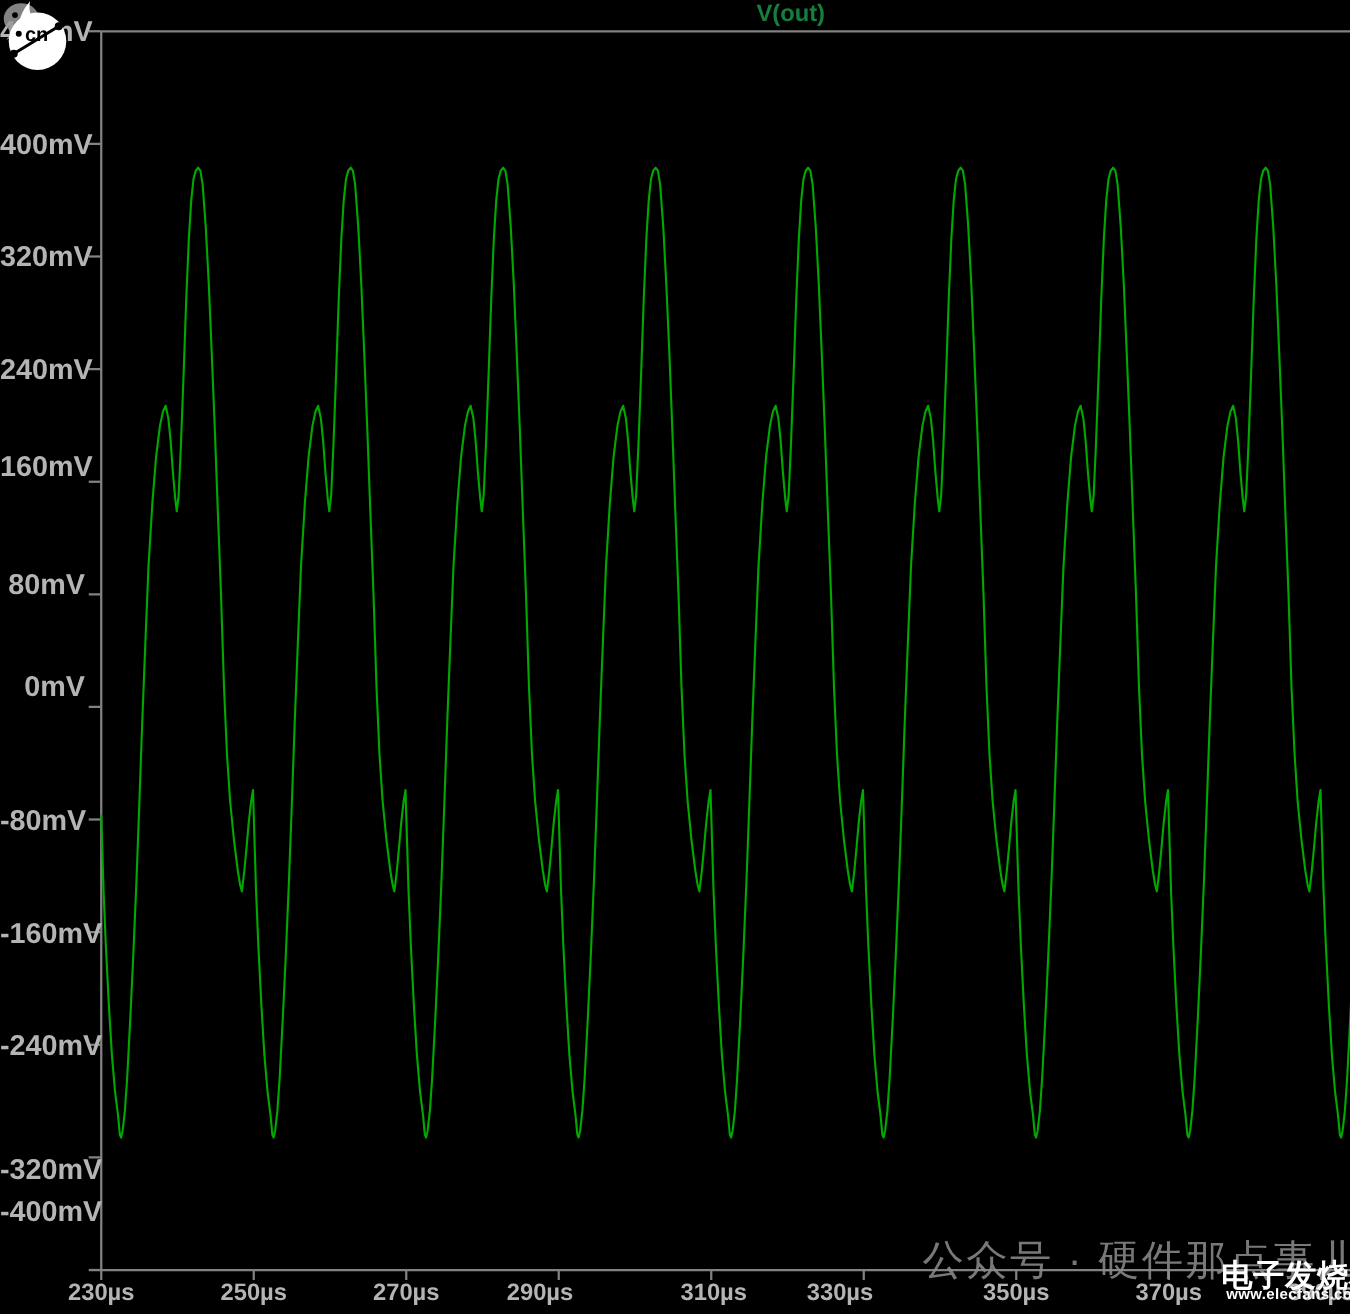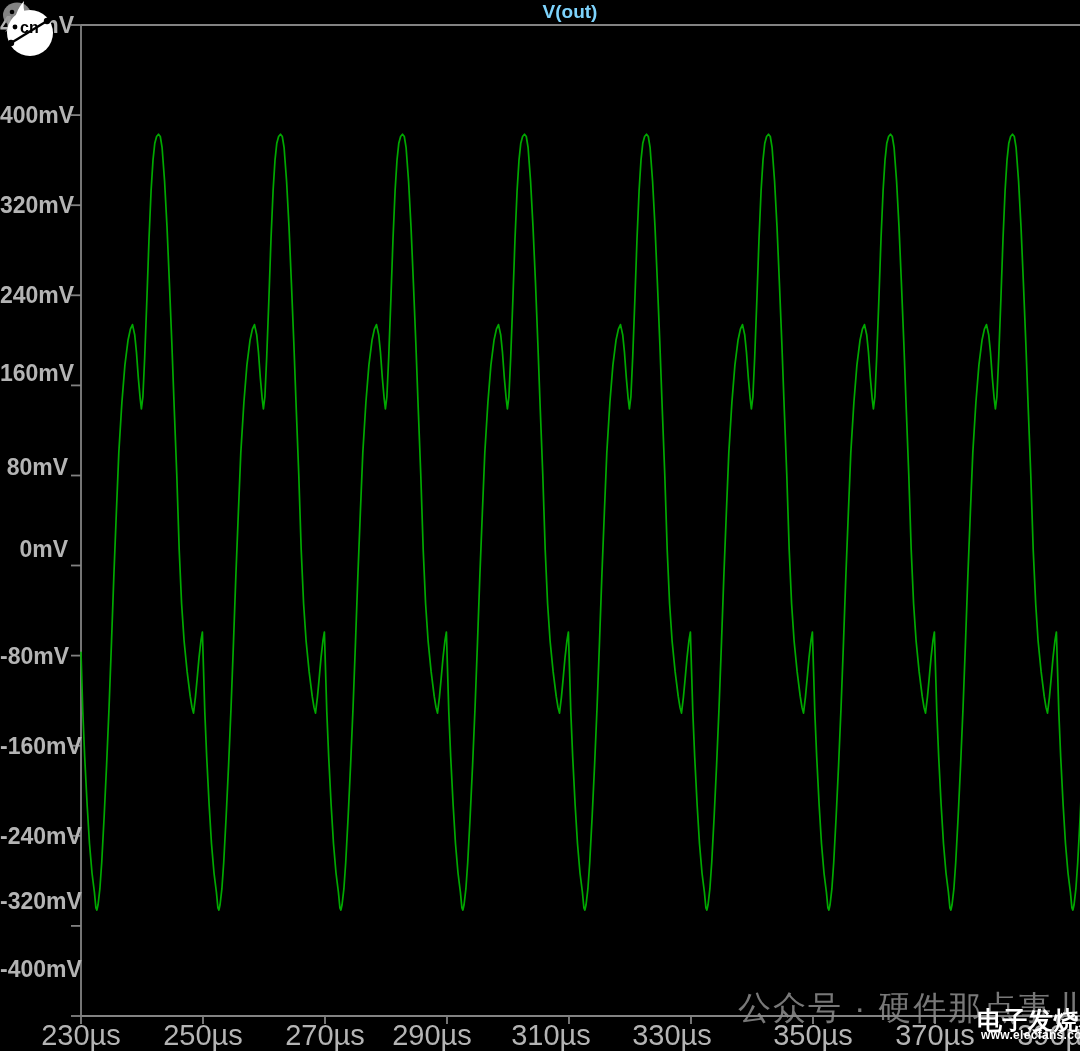--- a/index.html
+++ b/index.html
@@ -3,21 +3,21 @@
 <meta charset="utf-8">
 <style>
   html,body{margin:0;padding:0;background:#000;}
   .stage{position:relative;width:1080px;height:1051px;background:#000;overflow:hidden;
          font-family:"Liberation Sans","DejaVu Sans",sans-serif;}
   .stage svg{position:absolute;left:0;top:0;}
   .plot-title{position:absolute;left:480px;top:1px;width:180px;text-align:center;
               font-size:19px;font-weight:bold;z-index:4;}
   .yl{position:absolute;left:0;width:68px;text-align:right;font-size:23px;font-weight:bold;
       color:#b4b4b4;z-index:2;line-height:26px;}
-  .xl{position:absolute;top:1022px;width:120px;text-align:center;font-size:29px;font-weight:normal;
+  .xl{position:absolute;top:1022px;width:120px;text-align:center;font-size:19px;font-weight:bold;
       color:#b4b4b4;z-index:2;line-height:26px;}
   .wm-wechat{position:absolute;left:738px;top:986px;font-size:33px;letter-spacing:2px;
              color:#8d8d8d;opacity:.85;z-index:5;white-space:nowrap;}
   .wm-wechat-icon{position:absolute;left:682px;top:986px;z-index:5;opacity:.85;}
   .ef-logo{position:absolute;left:930px;top:991px;z-index:6;}
   .ef-name{position:absolute;left:977px;top:1004px;width:100px;font-size:25px;font-weight:bold;
            color:#fff;z-index:6;white-space:nowrap;letter-spacing:0.5px;}
   .ef-url{position:absolute;left:981px;top:1028px;width:100px;font-size:12px;font-weight:bold;
           color:#fff;z-index:6;white-space:nowrap;letter-spacing:0.3px;}
 </style>
@@ -47,40 +47,40 @@
         <line x1="447.0" y1="1016" x2="447.0" y2="1024"></line>
         <line x1="569.0" y1="1016" x2="569.0" y2="1024"></line>
         <line x1="691.0" y1="1016" x2="691.0" y2="1024"></line>
         <line x1="813.0" y1="1016" x2="813.0" y2="1024"></line>
         <line x1="935.0" y1="1016" x2="935.0" y2="1024"></line>
         <line x1="1057.0" y1="1016" x2="1057.0" y2="1024"></line>
       </g>
     <path id="trace" fill="none" stroke="#00a800" stroke-width="1.7" stroke-linejoin="round" stroke-linecap="round" d="M81.0,652.3 L82.8,711.9 L84.7,757.0 L87.1,804.3 L89.5,843.7 L92.0,873.0 L94.4,892.1 L95.9,907.9 L96.9,910.1 L98.1,904.5 L99.9,888.7 L101.7,862.8 L104.2,815.5 L106.6,764.9 L109.1,706.3 L111.5,642.1 L113.9,574.6 L116.4,511.5 L118.8,452.9 L121.9,402.3 L124.9,365.1 L128.0,340.3 L130.4,329.1 L132.5,324.6 L134.7,334.7 L136.5,352.7 L138.3,377.5 L140.2,398.9 L141.4,409.0 L142.9,396.6 L144.7,357.2 L146.9,298.7 L149.0,239.0 L151.1,190.5 L153.0,160.1 L154.8,143.2 L156.6,136.5 L158.5,134.2 L160.3,136.5 L162.1,147.7 L164.6,181.5 L167.0,226.6 L169.4,282.9 L171.9,344.8 L174.3,410.1 L176.8,475.5 L179.2,549.8 L181.6,603.8 L184.1,641.0 L187.1,671.4 L190.2,696.2 L192.0,707.4 L193.5,713.1 L195.4,697.3 L197.2,678.2 L199.0,657.9 L200.9,641.0 L202.4,632.0 L203.0,652.3 L204.8,711.9 L206.7,757.0 L209.1,804.3 L211.5,843.7 L214.0,873.0 L216.4,892.1 L217.9,907.9 L218.9,910.1 L220.1,904.5 L221.9,888.7 L223.7,862.8 L226.2,815.5 L228.6,764.9 L231.1,706.3 L233.5,642.1 L235.9,574.6 L238.4,511.5 L240.8,452.9 L243.9,402.3 L246.9,365.1 L250.0,340.3 L252.4,329.1 L254.5,324.6 L256.7,334.7 L258.5,352.7 L260.3,377.5 L262.2,398.9 L263.4,409.0 L264.9,396.6 L266.7,357.2 L268.9,298.7 L271.0,239.0 L273.1,190.5 L275.0,160.1 L276.8,143.2 L278.6,136.5 L280.5,134.2 L282.3,136.5 L284.1,147.7 L286.6,181.5 L289.0,226.6 L291.4,282.9 L293.9,344.8 L296.3,410.1 L298.8,475.5 L301.2,549.8 L303.6,603.8 L306.1,641.0 L309.1,671.4 L312.2,696.2 L314.0,707.4 L315.5,713.1 L317.4,697.3 L319.2,678.2 L321.0,657.9 L322.9,641.0 L324.4,632.0 L325.0,652.3 L326.8,711.9 L328.7,757.0 L331.1,804.3 L333.5,843.7 L336.0,873.0 L338.4,892.1 L339.9,907.9 L340.9,910.1 L342.1,904.5 L343.9,888.7 L345.7,862.8 L348.2,815.5 L350.6,764.9 L353.1,706.3 L355.5,642.1 L357.9,574.6 L360.4,511.5 L362.8,452.9 L365.9,402.3 L368.9,365.1 L372.0,340.3 L374.4,329.1 L376.5,324.6 L378.7,334.7 L380.5,352.7 L382.3,377.5 L384.2,398.9 L385.4,409.0 L386.9,396.6 L388.7,357.2 L390.9,298.7 L393.0,239.0 L395.1,190.5 L397.0,160.1 L398.8,143.2 L400.6,136.5 L402.5,134.2 L404.3,136.5 L406.1,147.7 L408.6,181.5 L411.0,226.6 L413.4,282.9 L415.9,344.8 L418.3,410.1 L420.8,475.5 L423.2,549.8 L425.6,603.8 L428.1,641.0 L431.1,671.4 L434.2,696.2 L436.0,707.4 L437.5,713.1 L439.4,697.3 L441.2,678.2 L443.0,657.9 L444.9,641.0 L446.4,632.0 L447.0,652.3 L448.8,711.9 L450.7,757.0 L453.1,804.3 L455.5,843.7 L458.0,873.0 L460.4,892.1 L461.9,907.9 L462.9,910.1 L464.1,904.5 L465.9,888.7 L467.7,862.8 L470.2,815.5 L472.6,764.9 L475.1,706.3 L477.5,642.1 L479.9,574.6 L482.4,511.5 L484.8,452.9 L487.9,402.3 L490.9,365.1 L494.0,340.3 L496.4,329.1 L498.5,324.6 L500.7,334.7 L502.5,352.7 L504.3,377.5 L506.2,398.9 L507.4,409.0 L508.9,396.6 L510.7,357.2 L512.9,298.7 L515.0,239.0 L517.1,190.5 L519.0,160.1 L520.8,143.2 L522.6,136.5 L524.5,134.2 L526.3,136.5 L528.1,147.7 L530.6,181.5 L533.0,226.6 L535.5,282.9 L537.9,344.8 L540.3,410.1 L542.8,475.5 L545.2,549.8 L547.6,603.8 L550.1,641.0 L553.1,671.4 L556.2,696.2 L558.0,707.4 L559.5,713.1 L561.4,697.3 L563.2,678.2 L565.0,657.9 L566.9,641.0 L568.4,632.0 L569.0,652.3 L570.8,711.9 L572.7,757.0 L575.1,804.3 L577.5,843.7 L580.0,873.0 L582.4,892.1 L583.9,907.9 L584.9,910.1 L586.1,904.5 L587.9,888.7 L589.7,862.8 L592.2,815.5 L594.6,764.9 L597.1,706.3 L599.5,642.1 L601.9,574.6 L604.4,511.5 L606.8,452.9 L609.9,402.3 L612.9,365.1 L616.0,340.3 L618.4,329.1 L620.5,324.6 L622.7,334.7 L624.5,352.7 L626.3,377.5 L628.2,398.9 L629.4,409.0 L630.9,396.6 L632.7,357.2 L634.9,298.7 L637.0,239.0 L639.1,190.5 L641.0,160.1 L642.8,143.2 L644.6,136.5 L646.5,134.2 L648.3,136.5 L650.1,147.7 L652.6,181.5 L655.0,226.6 L657.4,282.9 L659.9,344.8 L662.3,410.1 L664.8,475.5 L667.2,549.8 L669.6,603.8 L672.1,641.0 L675.1,671.4 L678.2,696.2 L680.0,707.4 L681.5,713.1 L683.4,697.3 L685.2,678.2 L687.0,657.9 L688.9,641.0 L690.4,632.0 L691.0,652.3 L692.8,711.9 L694.7,757.0 L697.1,804.3 L699.5,843.7 L702.0,873.0 L704.4,892.1 L705.9,907.9 L706.9,910.1 L708.1,904.5 L709.9,888.7 L711.7,862.8 L714.2,815.5 L716.6,764.9 L719.1,706.3 L721.5,642.1 L723.9,574.6 L726.4,511.5 L728.8,452.9 L731.9,402.3 L734.9,365.1 L738.0,340.3 L740.4,329.1 L742.5,324.6 L744.7,334.7 L746.5,352.7 L748.3,377.5 L750.2,398.9 L751.4,409.0 L752.9,396.6 L754.7,357.2 L756.9,298.7 L759.0,239.0 L761.1,190.5 L763.0,160.1 L764.8,143.2 L766.6,136.5 L768.5,134.2 L770.3,136.5 L772.1,147.7 L774.6,181.5 L777.0,226.6 L779.4,282.9 L781.9,344.8 L784.3,410.1 L786.8,475.5 L789.2,549.8 L791.6,603.8 L794.1,641.0 L797.1,671.4 L800.2,696.2 L802.0,707.4 L803.5,713.1 L805.4,697.3 L807.2,678.2 L809.0,657.9 L810.9,641.0 L812.4,632.0 L813.0,652.3 L814.8,711.9 L816.7,757.0 L819.1,804.3 L821.5,843.7 L824.0,873.0 L826.4,892.1 L827.9,907.9 L828.9,910.1 L830.1,904.5 L831.9,888.7 L833.7,862.8 L836.2,815.5 L838.6,764.9 L841.1,706.3 L843.5,642.1 L845.9,574.6 L848.4,511.5 L850.8,452.9 L853.9,402.3 L856.9,365.1 L860.0,340.3 L862.4,329.1 L864.5,324.6 L866.7,334.7 L868.5,352.7 L870.3,377.5 L872.2,398.9 L873.4,409.0 L874.9,396.6 L876.7,357.2 L878.9,298.7 L881.0,239.0 L883.1,190.5 L885.0,160.1 L886.8,143.2 L888.6,136.5 L890.5,134.2 L892.3,136.5 L894.1,147.7 L896.6,181.5 L899.0,226.6 L901.4,282.9 L903.9,344.8 L906.3,410.1 L908.8,475.5 L911.2,549.8 L913.6,603.8 L916.1,641.0 L919.1,671.4 L922.2,696.2 L924.0,707.4 L925.5,713.1 L927.4,697.3 L929.2,678.2 L931.0,657.9 L932.9,641.0 L934.4,632.0 L935.0,652.3 L936.8,711.9 L938.7,757.0 L941.1,804.3 L943.5,843.7 L946.0,873.0 L948.4,892.1 L949.9,907.9 L950.9,910.1 L952.1,904.5 L953.9,888.7 L955.7,862.8 L958.2,815.5 L960.6,764.9 L963.1,706.3 L965.5,642.1 L967.9,574.6 L970.4,511.5 L972.8,452.9 L975.9,402.3 L978.9,365.1 L982.0,340.3 L984.4,329.1 L986.5,324.6 L988.7,334.7 L990.5,352.7 L992.3,377.5 L994.2,398.9 L995.4,409.0 L996.9,396.6 L998.7,357.2 L1000.9,298.7 L1003.0,239.0 L1005.1,190.5 L1007.0,160.1 L1008.8,143.2 L1010.6,136.5 L1012.5,134.2 L1014.3,136.5 L1016.1,147.7 L1018.6,181.5 L1021.0,226.6 L1023.4,282.9 L1025.9,344.8 L1028.3,410.1 L1030.8,475.5 L1033.2,549.8 L1035.7,603.8 L1038.1,641.0 L1041.1,671.4 L1044.2,696.2 L1046.0,707.4 L1047.5,713.1 L1049.4,697.3 L1051.2,678.2 L1053.0,657.9 L1054.9,641.0 L1056.4,632.0 L1057.0,652.3 L1058.8,711.9 L1060.7,757.0 L1063.1,804.3 L1065.5,843.7 L1068.0,873.0 L1070.4,892.1 L1071.9,907.9 L1072.9,910.1 L1074.1,904.5 L1075.9,888.7 L1077.7,862.8 L1080.2,815.5 L1082.6,764.9 L1085.1,706.3 L1087.5,642.1 L1089.9,574.6"></path>
   </svg>
 
-  <div class="plot-title" style="color:#7dd3fc;">V(out)</div>
+  <div class="plot-title" style="color:#15803d;text-align:right;">V(out)</div>
 
   <div class="yl" style="top:12px">480mV</div>
   <div class="yl" style="top:102px">400mV</div>
   <div class="yl" style="top:192px">320mV</div>
   <div class="yl" style="top:282px">240mV</div>
   <div class="yl" style="top:360px">160mV</div>
   <div class="yl" style="top:454px">80mV</div>
   <div class="yl" style="top:536px">0mV</div>
   <div class="yl" style="top:643px">-80mV</div>
   <div class="yl" style="top:733px">-160mV</div>
   <div class="yl" style="top:823px">-240mV</div>
-  <div class="yl" style="top:888px">-320mV</div>
+  <div class="yl" style="top:922px">-320mV</div>
   <div class="yl" style="top:956px">-400mV</div>
 
   <div class="xl" style="left:21px">230µs</div>
   <div class="xl" style="left:143px">250µs</div>
   <div class="xl" style="left:265px">270µs</div>
   <div class="xl" style="left:372px">290µs</div>
-  <div class="xl" style="left:491px">310µs</div>
+  <div class="xl" style="left:511px">310µs</div>
   <div class="xl" style="left:612px">330µs</div>
   <div class="xl" style="left:753px">350µs</div>
   <div class="xl" style="left:875px">370µs</div>
   <div class="xl" style="left:997px">390µs</div>
 
   <svg class="wm-wechat-icon" width="52" height="44">
     <ellipse cx="17" cy="15" rx="14" ry="12.5" fill="#9a9a9a"></ellipse>
     <path d="M10,24 L5,32 L16,27 Z" fill="#9a9a9a"></path>
     <circle cx="12" cy="12" r="2.3" fill="#000"></circle>
     <circle cx="21" cy="12" r="2.3" fill="#000"></circle>

